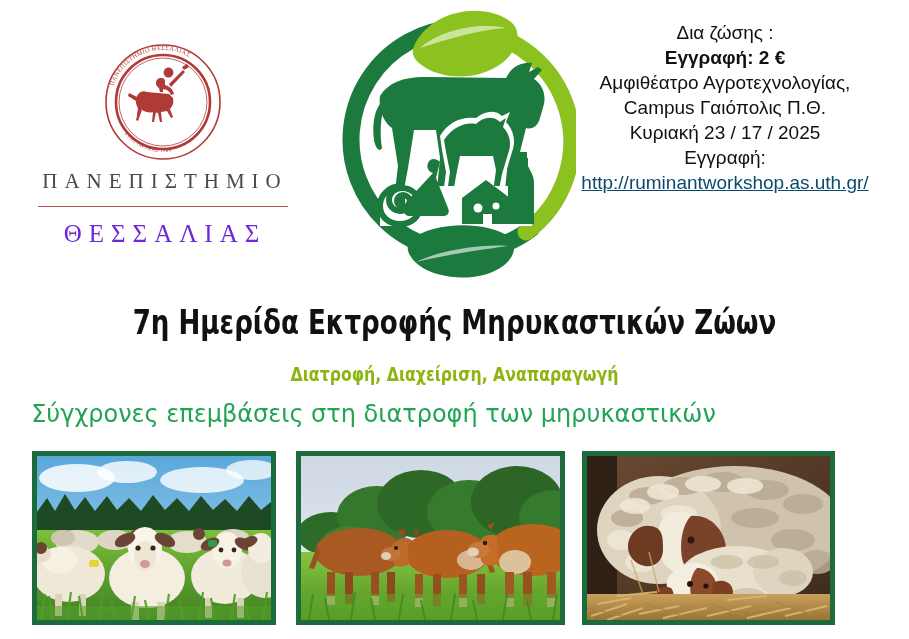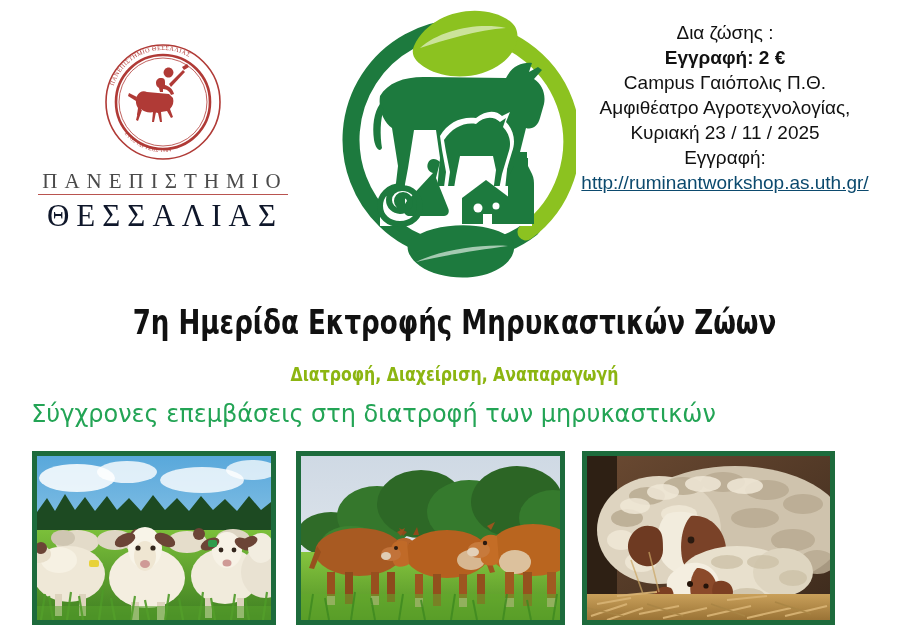--- a/index.html
+++ b/index.html
@@ -16,27 +16,27 @@
   .header{position:absolute;left:0;top:0;width:909px;height:290px;}
 
   
   .uni-logo{position:absolute;left:18px;top:42px;width:290px;text-align:center;}
   .uni-seal{width:120px;height:120px;margin:0 auto;position:relative;}
   .uni-name{margin-top:8px;}
   .uni-line1{
     font-family:"Liberation Serif", serif;
     font-size:21px;letter-spacing:7px;color:#4a4a4a;
     line-height:1.05;white-space:nowrap;
-    padding-bottom:2px;border-bottom:1.5px solid #b9534f;
+    padding-bottom:14px;border-bottom:1.5px solid #b9534f;
     display:inline-block;padding-left:4px;
   }
   .uni-line2{
     font-family:"Liberation Serif", serif;
-    font-size:31px;letter-spacing:7px;color:#0f172a;
-    line-height:1.1;white-space:nowrap;margin-top:4px;padding-left:4px;
+    font-size:25px;letter-spacing:7px;color:#6d28d9;
+    line-height:1.1;white-space:nowrap;margin-top:13px;padding-left:4px;
   }
 
   
   .ruminant-logo{position:absolute;left:336px;top:0px;width:240px;height:288px;}
 
   
   .event-info{
     position:absolute;right:8px;top:20px;width:352px;
     text-align:center;color:#111;
     font-size:19px;line-height:1.32;
@@ -165,23 +165,23 @@
         </g>
 
         <path d="M74 240 C96 222 148 220 172 236 C182 243 180 258 164 268 C142 282 104 280 84 266 C74 259 68 248 74 240 Z" fill="#1d7a3e"></path>
         <path d="M80 262 C104 250 146 244 172 246 C142 250 104 256 80 262 Z" fill="#ffffff" opacity="0.6"></path>
       </svg>
     </div>
 
     <div class="event-info">
       <div class="line">Δια ζώσης :</div>
       <div class="line bold">Εγγραφή: 2 €</div>
+      <div class="line">Αμφιθέατρο Αγροτεχνολογίας,</div>
       <div class="line">Campus Γαιόπολις Π.Θ.</div>
-      <div class="line">Αμφιθέατρο Αγροτεχνολογίας,</div>
-      <div class="line">Κυριακή 23 / 11 / 2025</div>
+      <div class="line">Κυριακή 23 / 17 / 2025</div>
       <div class="line">Εγγραφή:</div>
       <div class="line"><a class="event-link" href="#">http://ruminantworkshop.as.uth.gr/</a></div>
     </div>
   </div>
 
   <div class="title-main">7η Ημερίδα Εκτροφής Μηρυκαστικών Ζώων</div>
   <div class="title-sub">Διατροφή, Διαχείριση, Αναπαραγωγή</div>
   <div class="title-tagline">Σύγχρονες επεμβάσεις στη διατροφή των μηρυκαστικών</div>
 
   <div class="photos">

